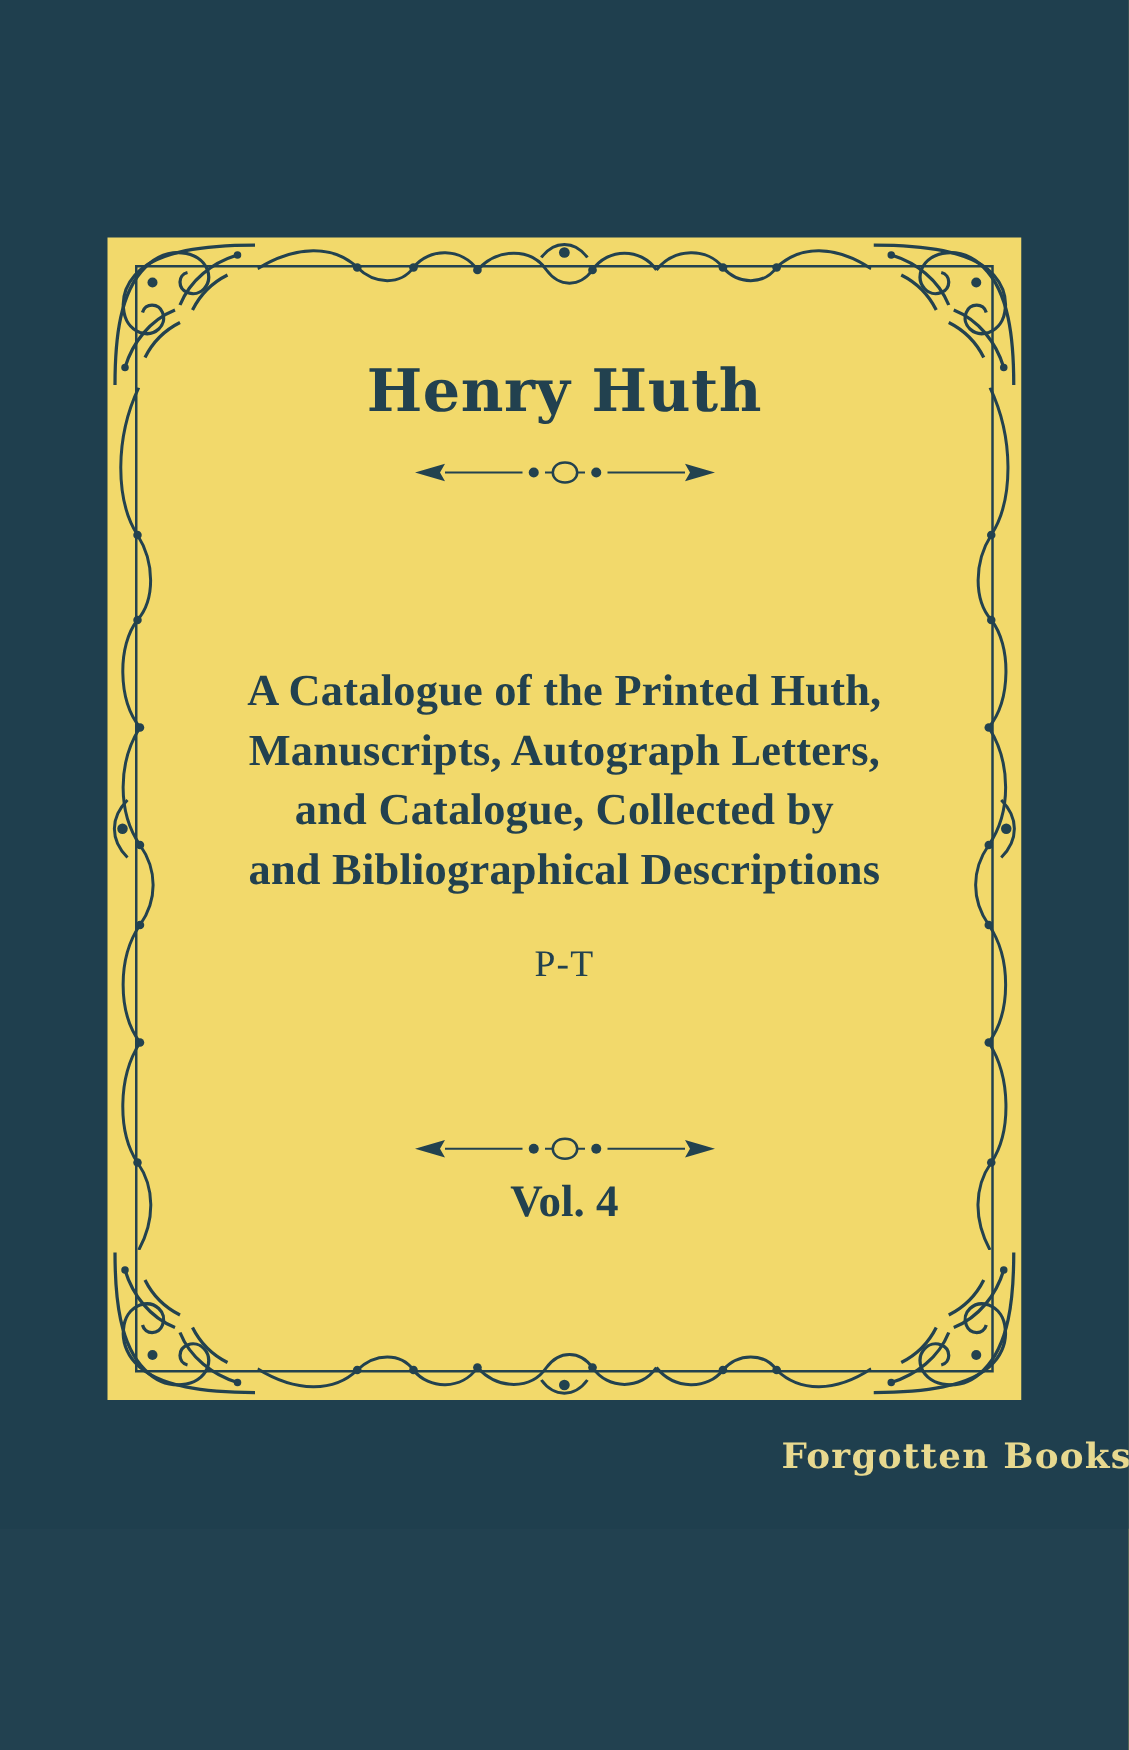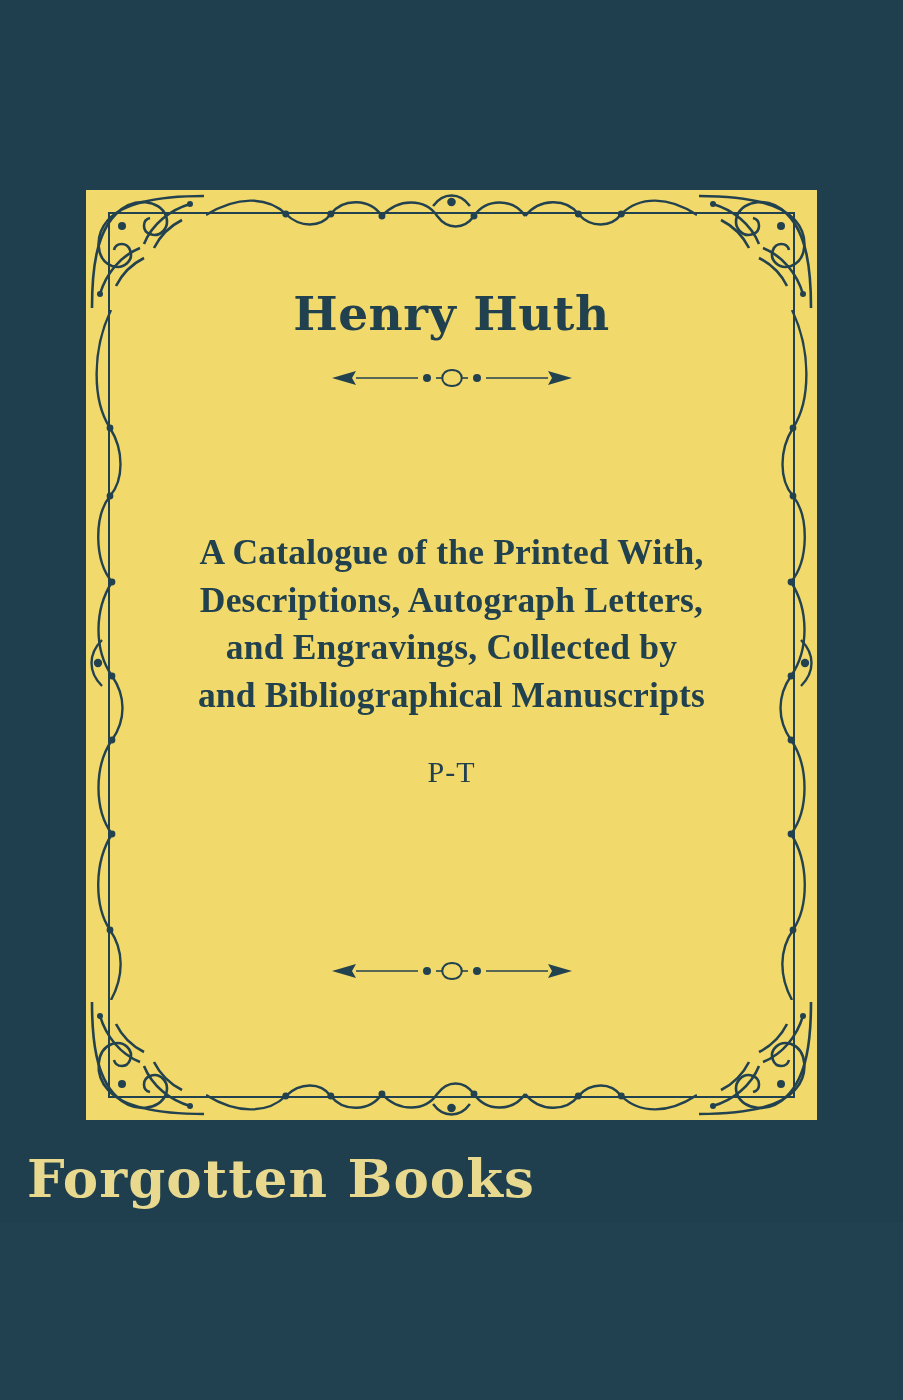--- a/index.html
+++ b/index.html
@@ -122,27 +122,26 @@
     margin-top: 10px;
     font-size: 36px;
     font-weight: bold;
   }
   
   .publisher {
     position: absolute;
     left: 0;
     right: 0;
     top: 1148px;
-    text-align: left;
+    text-align: right;
     color: #e8d98f;
     font-family: "DejaVu Serif", "Liberation Serif", serif;
-    font-size: 52px;
+    font-size: 28px;
     font-weight: bold;
     letter-spacing: 1px;
-    margin-left: 32px;
   }
   .publisher .pb {
     display: inline-block;
     transform: scaleX(1.02);
   }
 </style>
 </head>
 <body>
 
 <div class="cover">
@@ -316,44 +315,45 @@
             <path d="M130 3 C 143 3, 143 19, 130 19 C 117 19, 117 3, 130 3 Z" fill="none" stroke="#23424f" stroke-width="2"></path>
             <path d="M140 10.2 L146 10.2 L146 11.8 L140 11.8 Z"></path>
             <circle cx="155" cy="11" r="4"></circle>
             <path d="M164 10.2 L226 10.2 L226 11.8 L164 11.8 Z"></path>
             <path d="M250 11 L226 4 L230 11 L226 18 Z"></path>
           </g>
         </svg>
       </div>
 
       <div class="title">
-        <span class="line">A Catalogue of the Printed With,</span>
-        <span class="line">Descriptions, Autograph Letters,</span>
-        <span class="line">and Engravings, Collected by</span>
-        <span class="line">and Bibliographical Manuscripts</span>
+        <span class="line">A Catalogue of the Printed Huth,</span>
+        <span class="line">Manuscripts, Autograph Letters,</span>
+        <span class="line">and Catalogue, Collected by</span>
+        <span class="line">and Bibliographical Descriptions</span>
       </div>
 
       <div class="subtitle">P-T</div>
 
       <div class="bottom-block">
         <div class="rule2">
           <svg width="260" height="22" viewBox="0 0 260 22">
             <g fill="#23424f">
               <path d="M10 11 L34 4 L30 11 L34 18 Z"></path>
               <path d="M34 10.2 L96 10.2 L96 11.8 L34 11.8 Z"></path>
               <circle cx="105" cy="11" r="4"></circle>
               <path d="M114 10.2 L120 10.2 L120 11.8 L114 11.8 Z"></path>
               <path d="M130 3 C 143 3, 143 19, 130 19 C 117 19, 117 3, 130 3 Z" fill="none" stroke="#23424f" stroke-width="2"></path>
               <path d="M140 10.2 L146 10.2 L146 11.8 L140 11.8 Z"></path>
               <circle cx="155" cy="11" r="4"></circle>
               <path d="M164 10.2 L226 10.2 L226 11.8 L164 11.8 Z"></path>
               <path d="M250 11 L226 4 L230 11 L226 18 Z"></path>
             </g>
           </svg>
         </div>
+        <div class="volume">Vol. 4</div>
       </div>
 
     </div>
   </div>
 
   <div class="publisher">
     <span class="pb">Forgotten Books</span>
   </div>
 
 </div>

